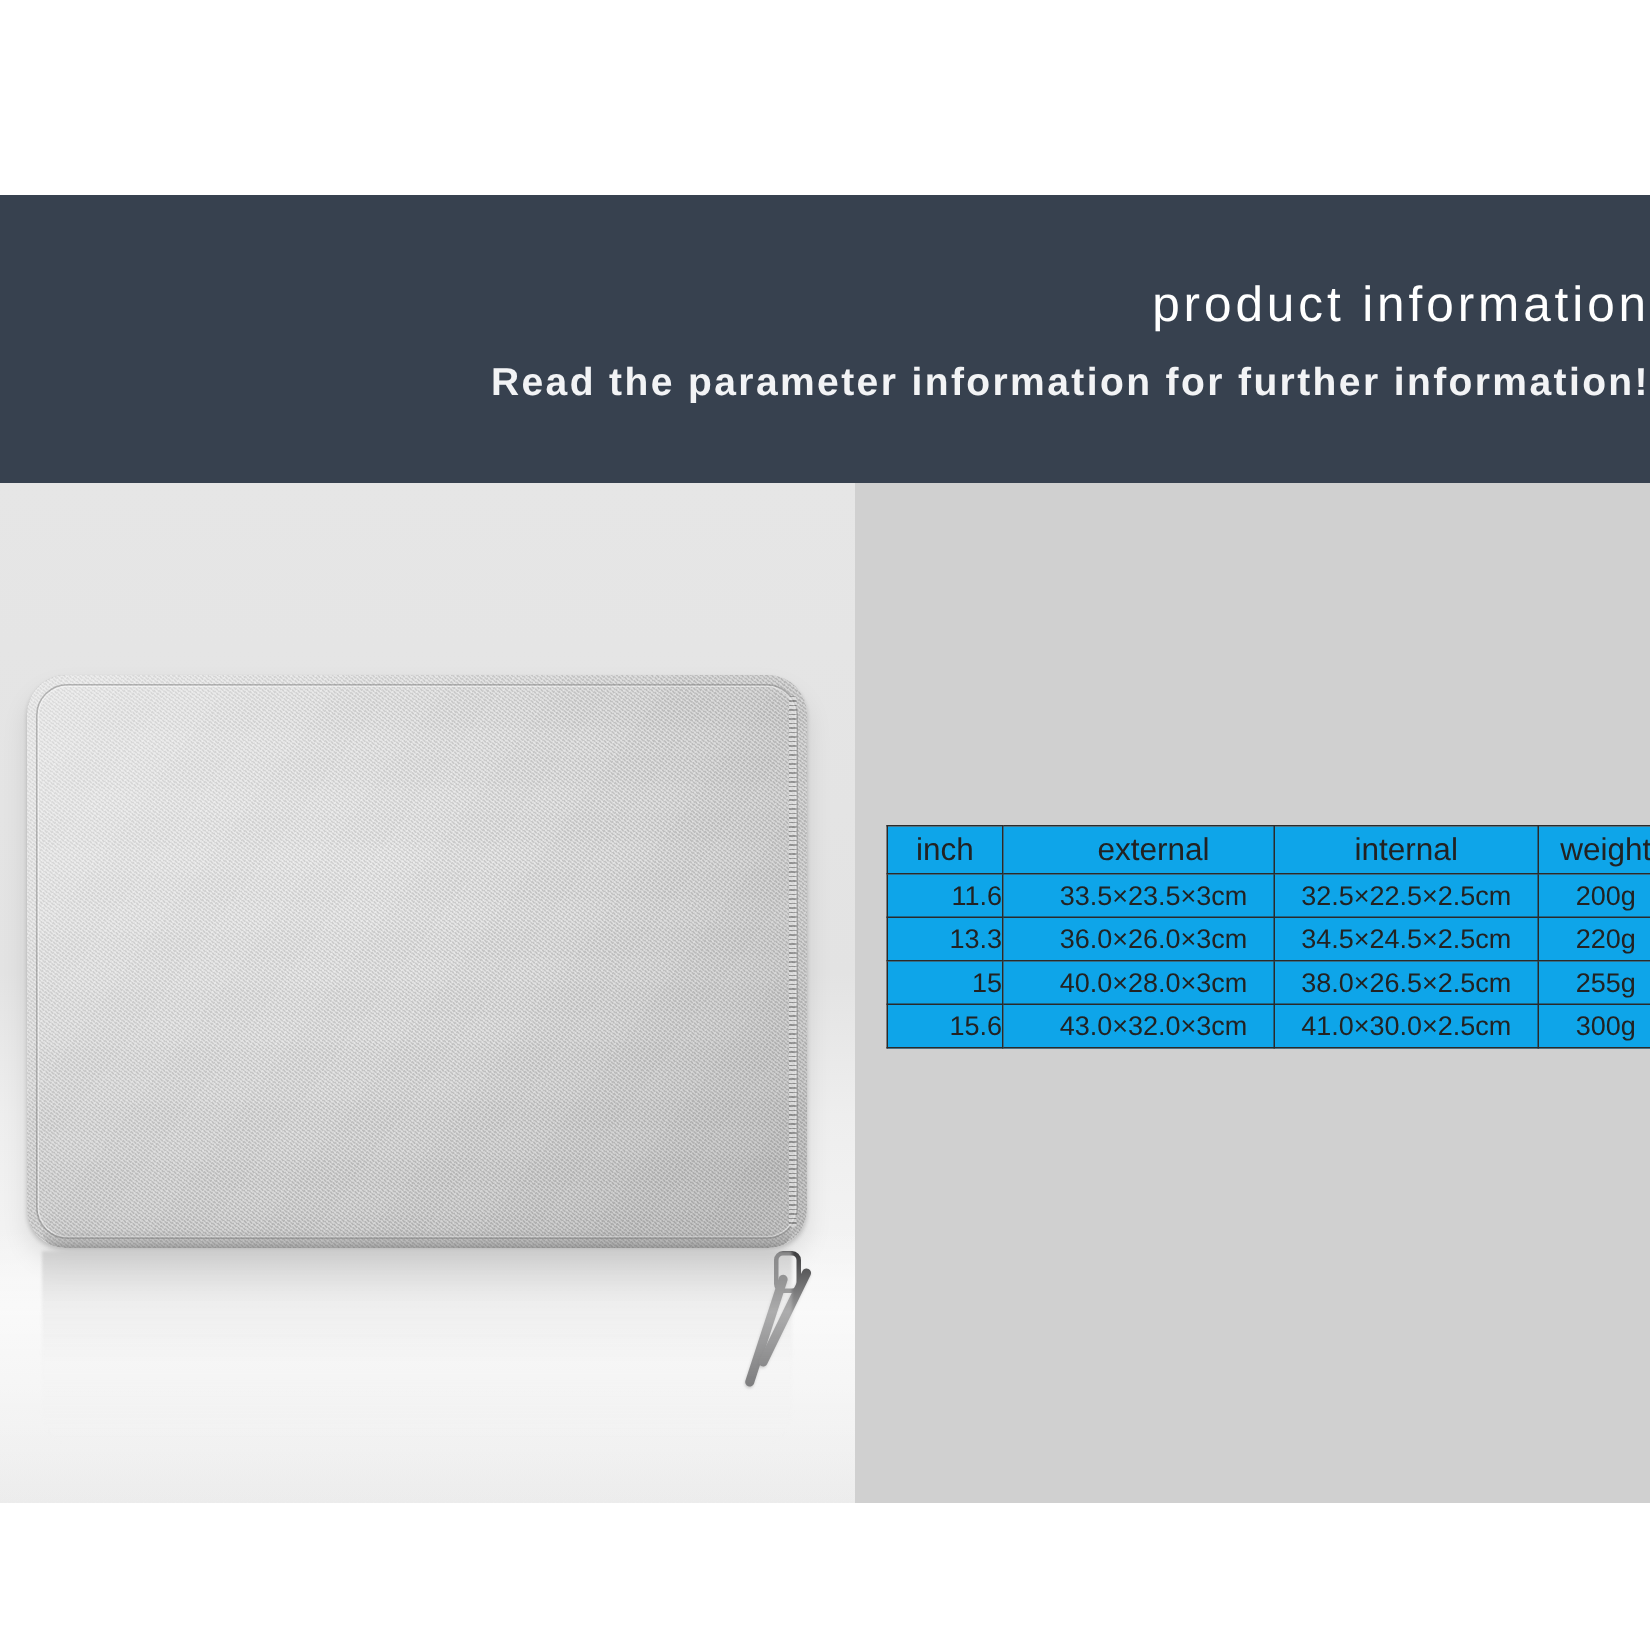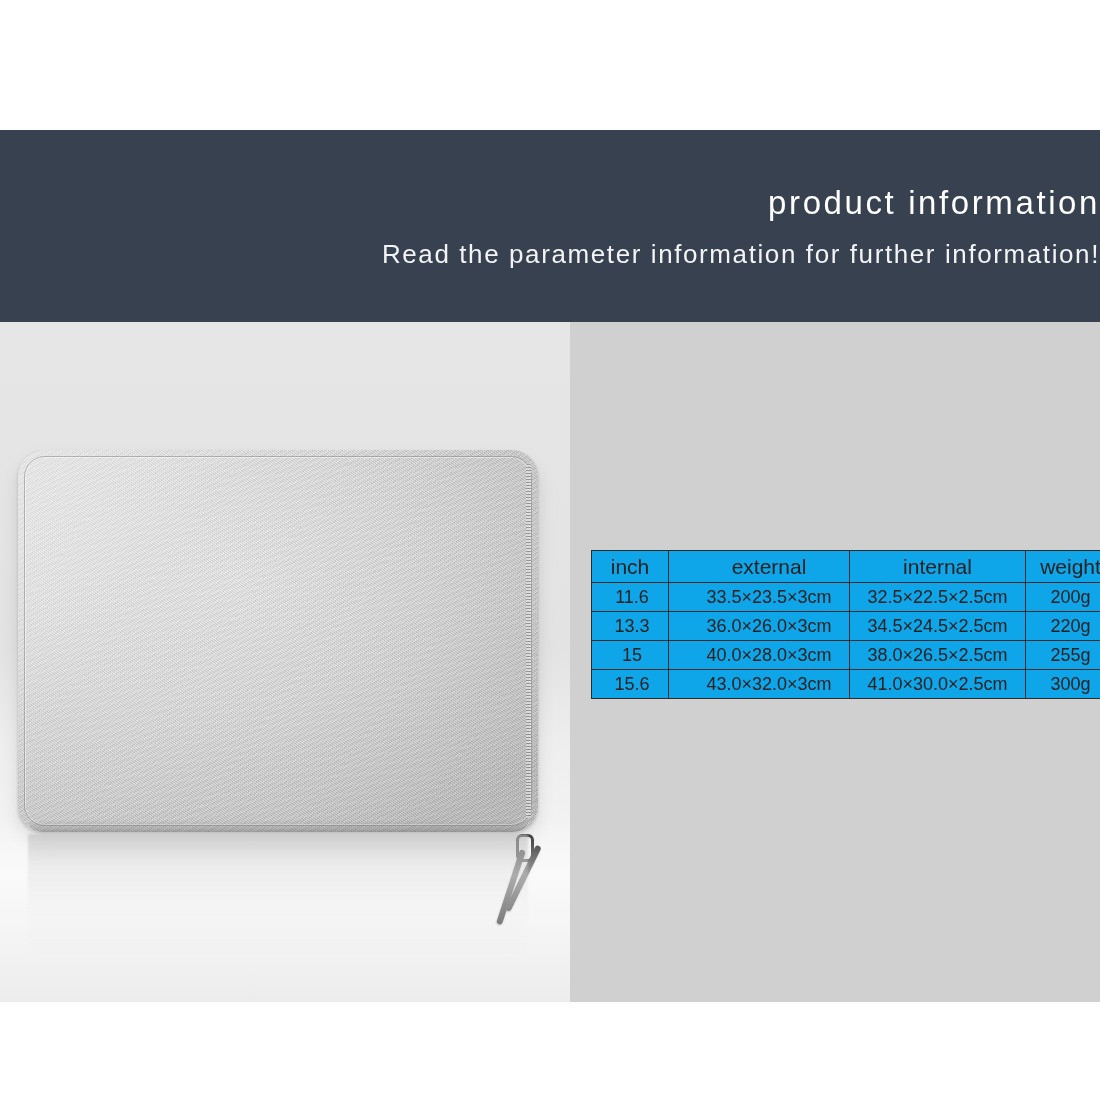--- a/index.html
+++ b/index.html
@@ -50,21 +50,21 @@
     font-weight: 400;
     letter-spacing: 2.6px;
     line-height: 1;
     margin: 0 0 22px 0;
     white-space: nowrap;
     text-align: center;
   }
   .banner-subtitle {
     color: #f2f3f5;
     font-size: 26px;
-    font-weight: 400;
+    font-weight: 700;
     letter-spacing: 1.6px;
     line-height: 1;
     margin: 0;
     white-space: nowrap;
     text-align: center;
   }
 
   
   .content {
     position: absolute;
@@ -238,21 +238,21 @@
   }
   .spec-table th {
     height: 31px;
     font-size: 21px;
     text-align: center;
     vertical-align: middle;
   }
   .spec-table th.col-inch,
   .spec-table td.col-inch {
     width: 76px;
-    text-align: center;
+    text-align: right;
     padding-left: 4px;
   }
   .spec-table th.col-inch {
     text-align: center;
     padding-left: 0;
   }
   .spec-table th.col-external,
   .spec-table td.col-external { width: 160px; padding-left: 20px; }
   .spec-table th.col-internal,
   .spec-table td.col-internal { width: 175px; }

